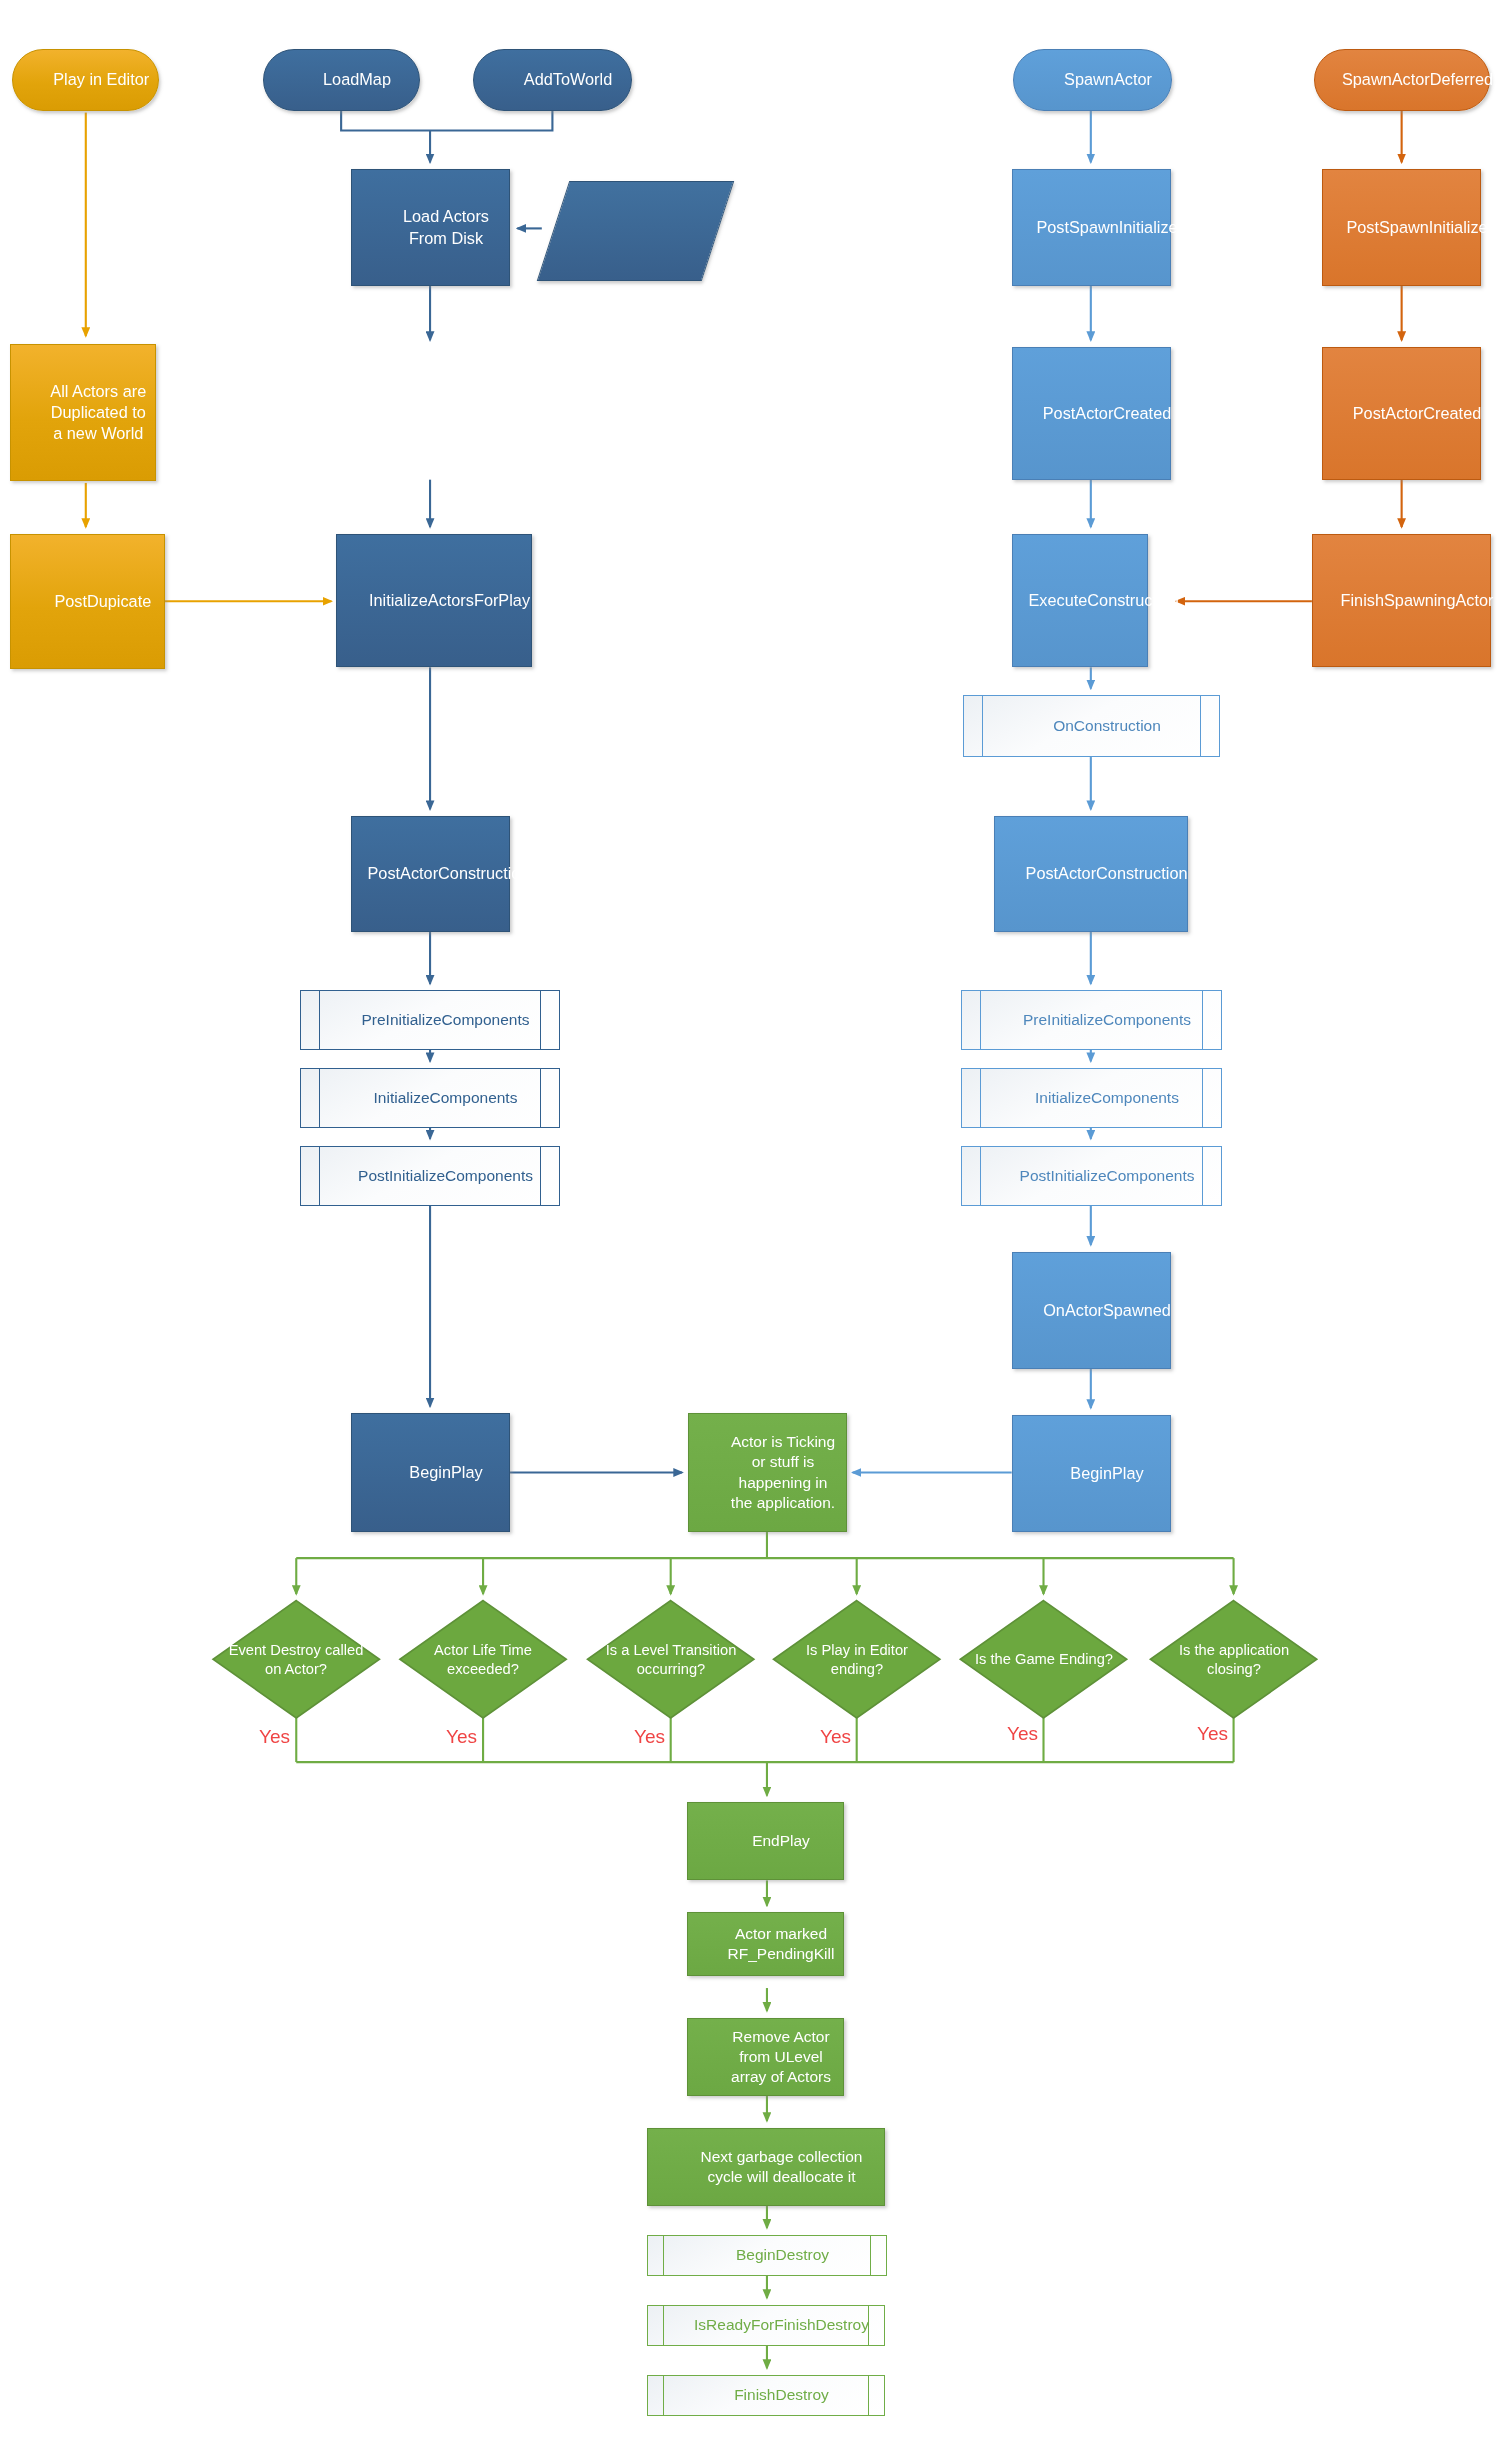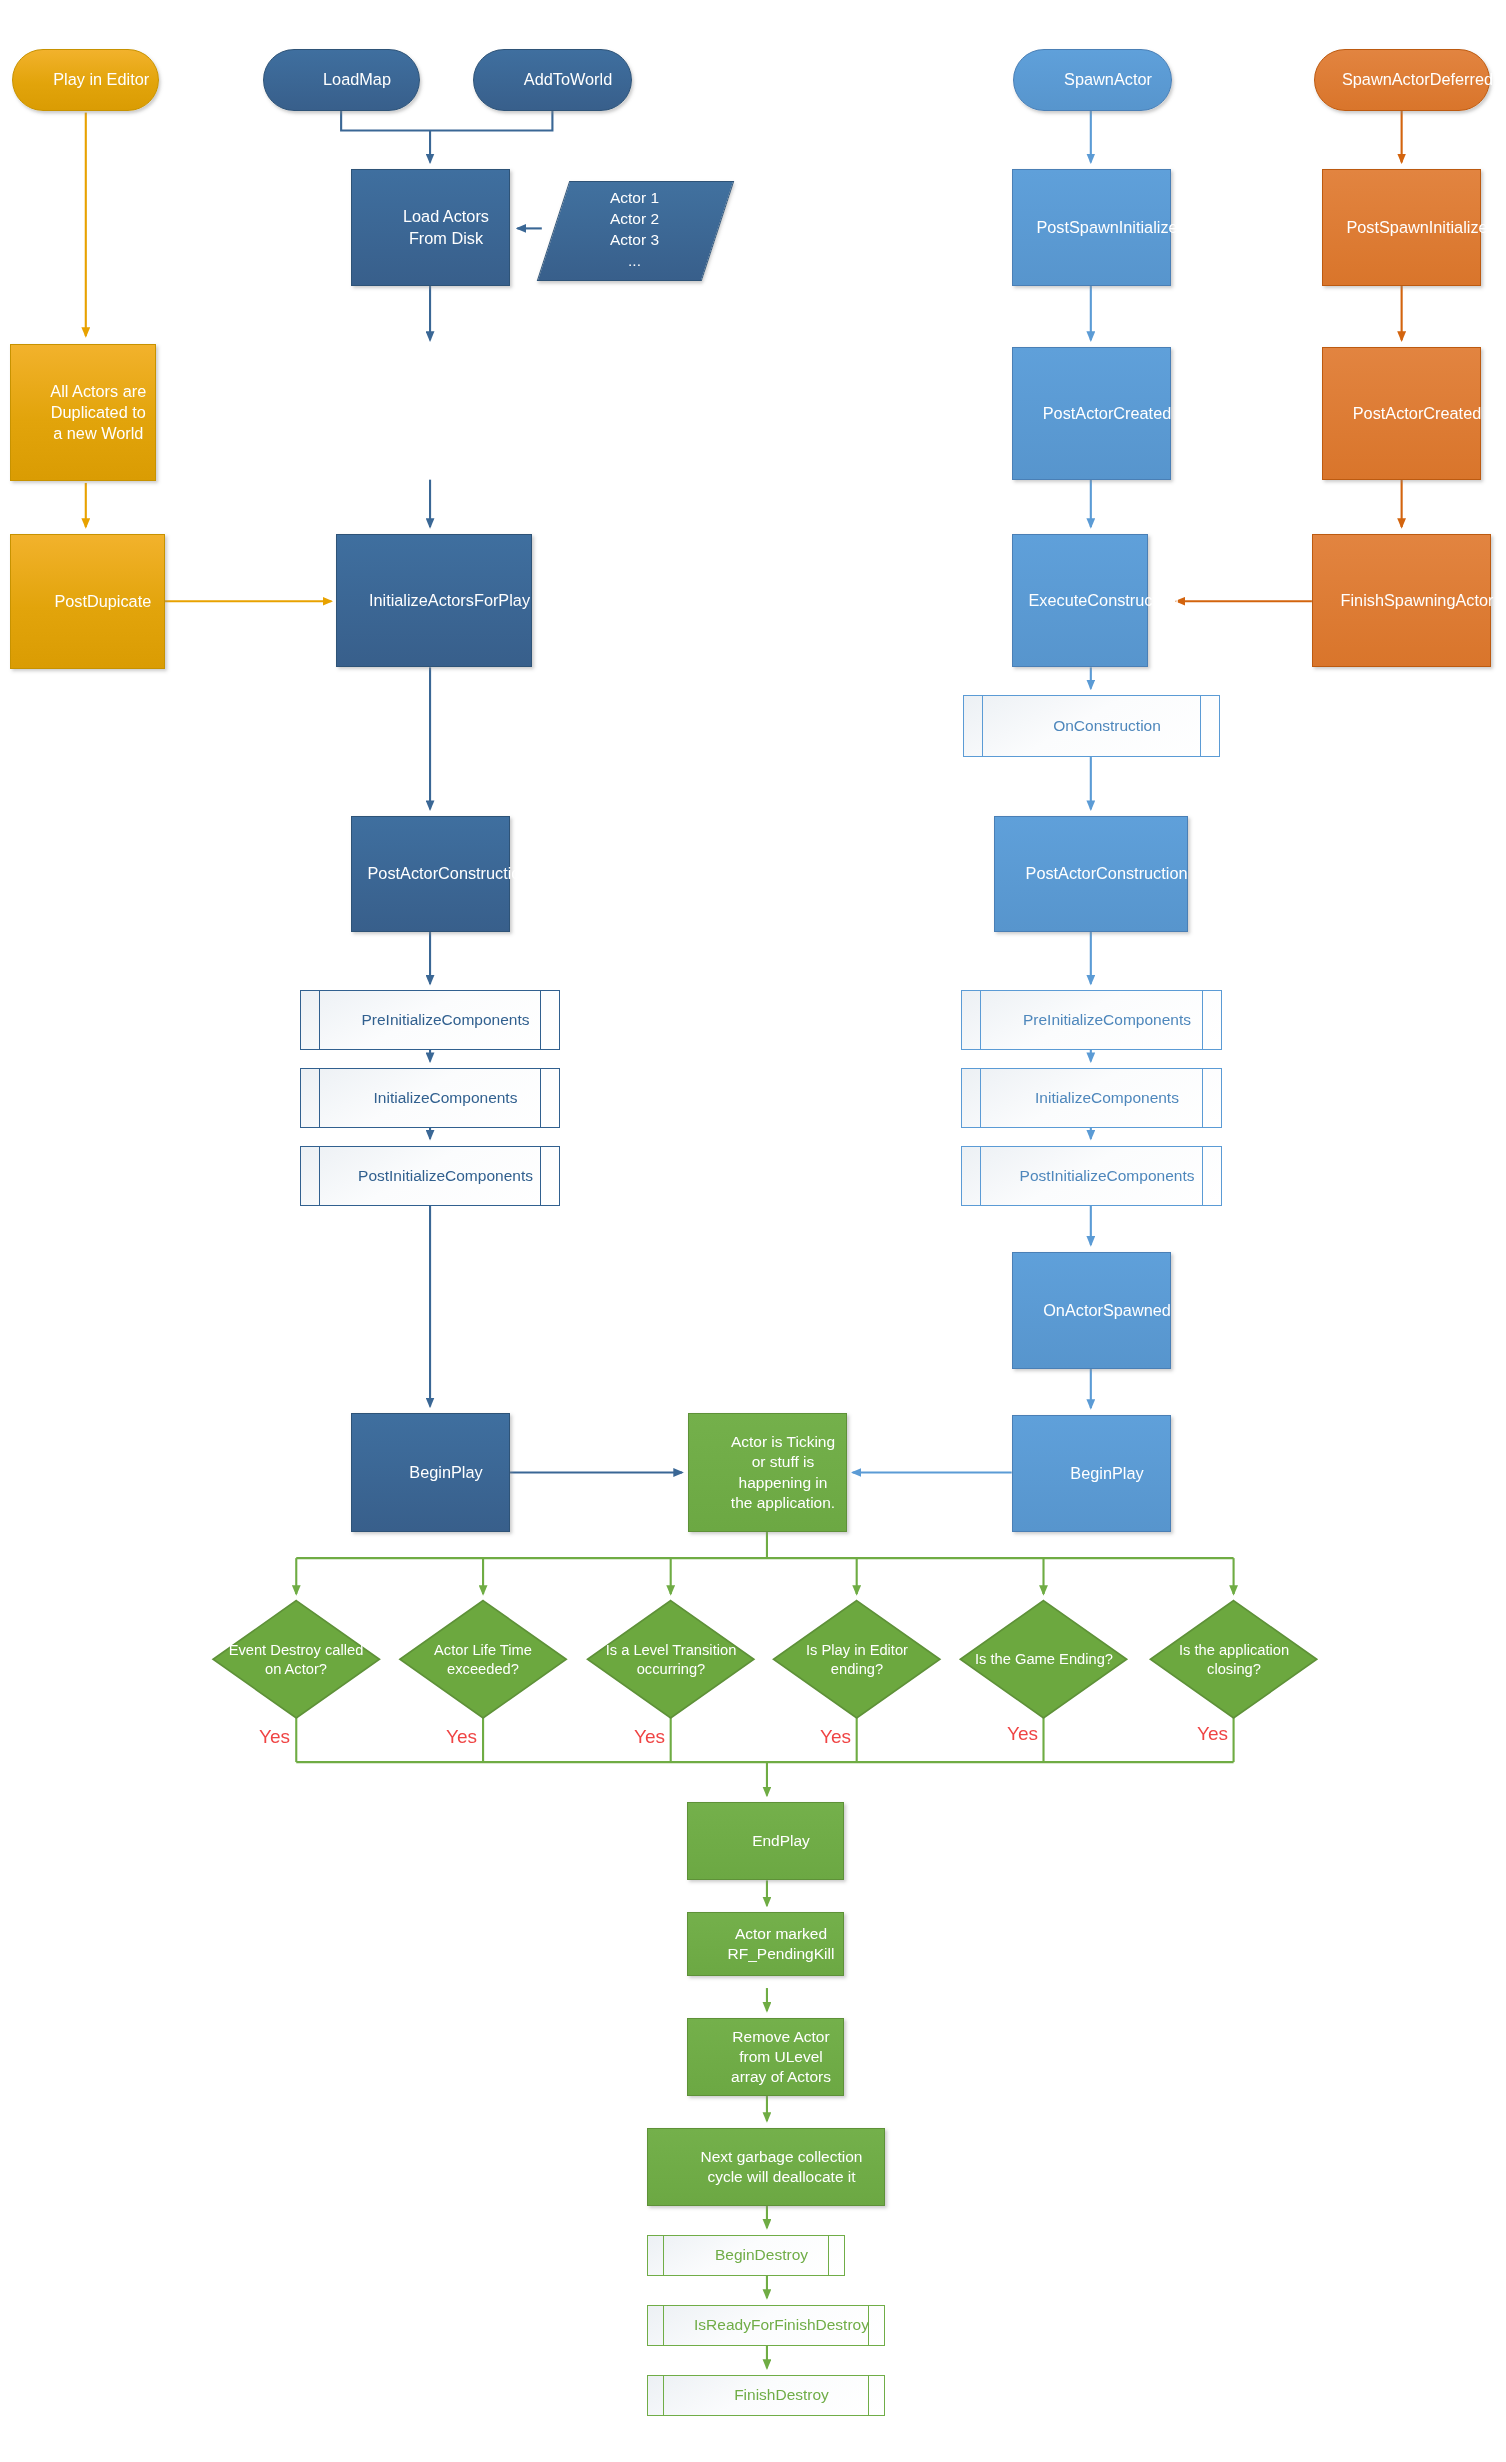--- a/index.html
+++ b/index.html
@@ -168,25 +168,20 @@
 
   <div class="node gold shadow fs20" style="left:9.8px;top:534px;width:155px;height:135px">
     <span>PostDupicate</span>
     </div>
 
   <div class="node dblue shadow fs20" style="left:351px;top:169px;width:159px;height:117px">
     <span>Load Actors From Disk</span>
     </div>
 
   <div class="para-shape"></div>
-  <div class="para-text">
-    <span>Actor 1
-Actor 2
-Actor 3
-...</span></div>
 
 
   <div class="node dblue shadow fs20" style="left:336px;top:534px;width:196px;height:133px">
     <span>InitializeActorsForPlay</span>
     </div>
 
   <div class="node dblue shadow fs20" style="left:351px;top:816px;width:159px;height:116px">
     <span>PostActorConstruction</span>
     </div>
 
@@ -297,21 +292,21 @@
     </div>
 
   <div class="node greenbox shadow fs19" style="left:687px;top:2018px;width:157px;height:78px">
     <span>Remove Actor from ULevel array of Actors</span>
     </div>
 
   <div class="node greenbox shadow fs19" style="left:647px;top:2128px;width:238px;height:78px">
     <span>Next garbage collection cycle will deallocate it</span>
     </div>
 
-  <div class="node sub subG fs19" style="left:647px;top:2235px;width:198px;height:41px">
+  <div class="node sub subG fs19" style="left:647px;top:2235px;width:240px;height:41px">
     <span>BeginDestroy</span>
     </div>
 
   <div class="node sub subG fs19" style="left:647px;top:2305px;width:238px;height:41px">
     <span>IsReadyForFinishDestroy</span>
     </div>
 
   <div class="node sub subG fs19" style="left:647px;top:2375px;width:238px;height:41px">
     <span>FinishDestroy</span>
     </div>

